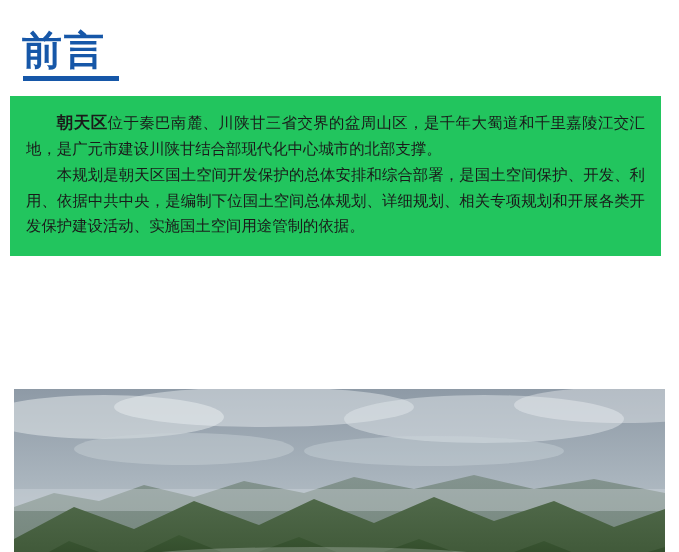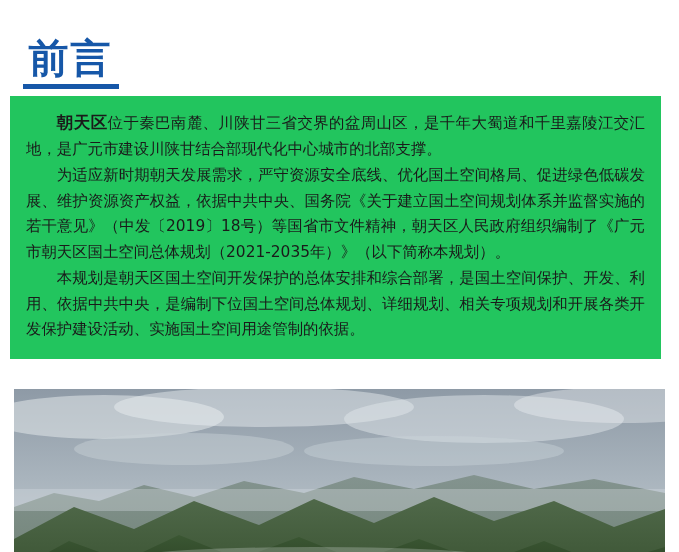--- a/index.html
+++ b/index.html
@@ -16,22 +16,21 @@
   }
   .page {
     position: relative;
     width: 679px;
     height: 552px;
     background: #ffffff;
   }
   .title-block {
     position: absolute;
     left: 22px;
-    top: 38px;
-    text-align: center;
+    top: 30px;
   }
   .title-text {
     font-size: 40px;
     font-weight: bold;
     color: #1657a8;
     letter-spacing: 2px;
     line-height: 1;
     font-family: "DejaVu Sans", "Liberation Sans", sans-serif;
   }
   .title-underline {
@@ -85,21 +84,20 @@
 
 <div class="page">
 
   <div class="title-block">
     <div class="title-text">前言</div>
     <div class="title-underline"></div>
   </div>
 
   <div class="body-card">
     <p class="para"><span class="lead-name">朝天区</span><span>位于秦巴南麓、川陕甘三省交界的盆周山区，是千年大蜀道和千里嘉陵江交汇地，是广元市建设川陕甘结合部现代化中心城市的北部支撑。</span></p>
-    <p class="para">为适应新时期朝天发展需求，严守资源安全底线、优化国土空间格局、促进绿色低碳发展、维护资源资产权益，依据中共中央、国务院《关于建立国土空间规划体系并监督实施的若干意见》（中发〔2019〕18号）等国省市文件精神，朝天区人民政府组织编制了《广元市朝天区国土空间总体规划（2021-2035年）》（以下简称本规划）。</p>
     <p class="para">本规划是朝天区国土空间开发保护的总体安排和综合部署，是国土空间保护、开发、利用、依据中共中央，是编制下位国土空间总体规划、详细规划、相关专项规划和开展各类开发保护建设活动、实施国土空间用途管制的依据。</p>
   </div>
 
   <div class="photo">
     <svg viewBox="0 0 651 200" preserveAspectRatio="none" aria-hidden="true">
       <defs>
         <linearGradient id="skyGrad" x1="0" y1="0" x2="0" y2="1">
           <stop offset="0%" stop-color="#8e9aa6"></stop>
           <stop offset="45%" stop-color="#a9b4bd"></stop>
           <stop offset="100%" stop-color="#cfd6da"></stop>

